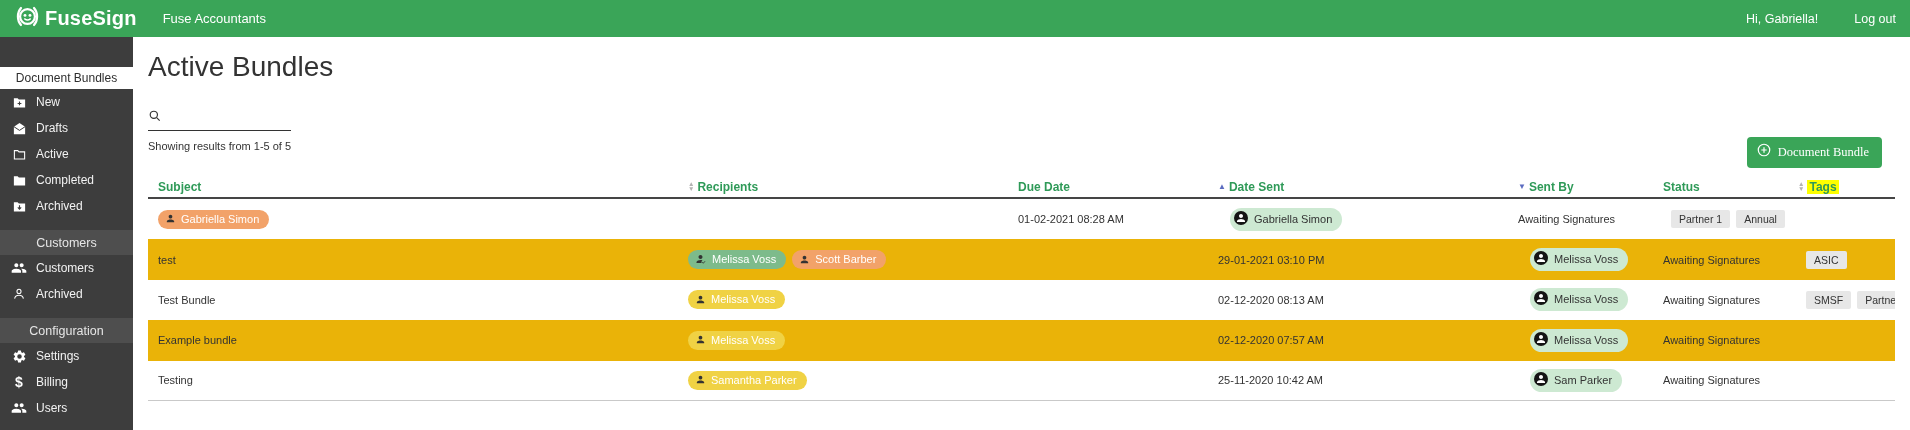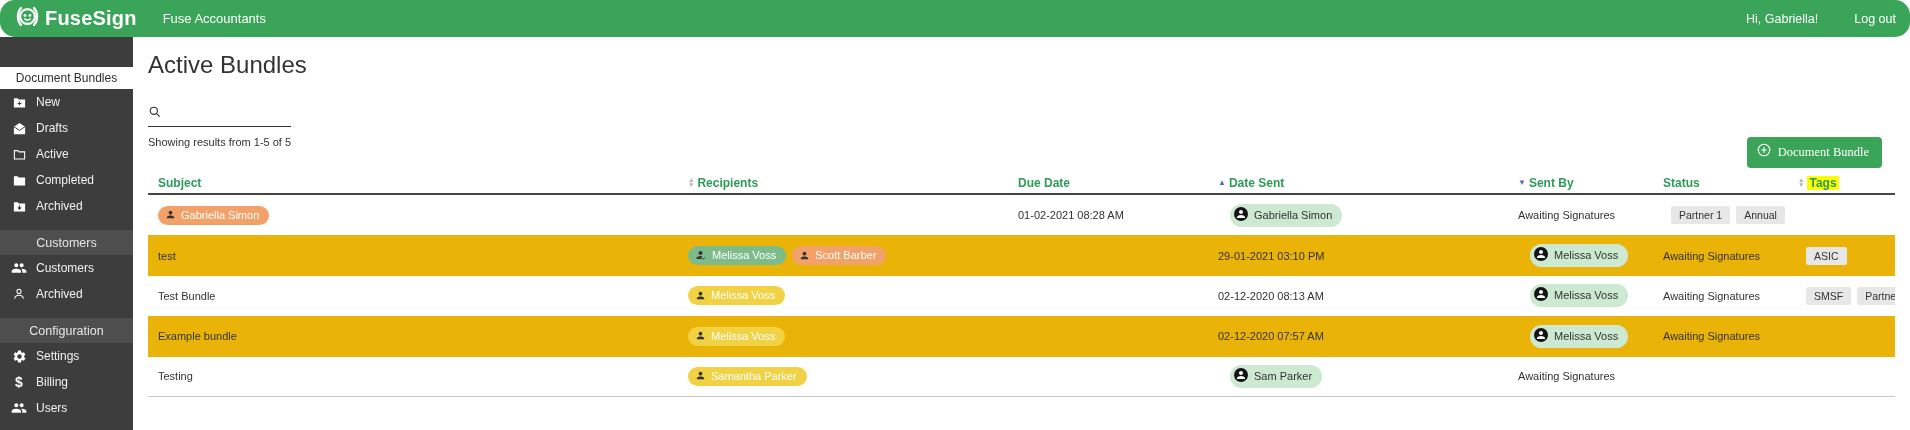--- a/index.html
+++ b/index.html
@@ -1,21 +1,21 @@
 <!DOCTYPE html>
 <html><head>
 <meta charset="utf-8">
 <style>
   * { box-sizing: border-box; margin: 0; padding: 0; }
   html,body { width:1910px; height:430px; overflow:hidden; background:#fff;
     font-family:"Liberation Sans", sans-serif; }
 
   
   .topbar { position:absolute; top:0; left:0; width:1910px; height:37px;
-    background:#3aa558; display:flex; align-items:center; color:#fff; z-index:5;border-radius:15px; }
+    background:#3aa558; display:flex; align-items:center; color:#fff; z-index:5; }
   .brand { display:flex; align-items:center; gap:4px; margin-left:14px; cursor:pointer; }
   .brand-text { font-size:20px; font-weight:bold; letter-spacing:.2px; }
   .tenant { margin-left:26px; font-size:13px; }
   .topbar-right { margin-left:auto; margin-right:14px; display:flex; gap:36px; font-size:12.5px; align-items:center; }
   .logout { cursor:pointer; }
 
   
   .sidebar { position:absolute; top:37px; left:0; width:133px; height:393px;
     background:#3d3d3d; color:#f2f2f2; font-size:12px; }
   .side-head-white { margin-top:30px; background:#ffffff; color:#2e2e2e;
@@ -23,21 +23,21 @@
   .side-head-grey { margin-top:11px; background:#4e4e4e; color:#e6e6e6;
     height:25px; display:flex; align-items:center; justify-content:center; font-size:12.5px; }
   .side-item { height:26px; display:flex; align-items:center; gap:9px;
     padding-left:11px; cursor:pointer; }
   .side-item .ic { width:16px; height:16px; display:flex; align-items:center; justify-content:center; flex:0 0 16px; }
   .side-item .ic svg { display:block; }
   .dollar-glyph { font-size:14px; font-weight:bold; color:#fff; }
 
   
   .main { position:absolute; top:37px; left:133px; width:1777px; height:393px; background:#fff; }
-  .page-title { margin:14px 0 0 15px; font-size:24px; font-weight:400; color:#333; }
+  .page-title { margin:14px 0 0 15px; font-size:28px; font-weight:400; color:#333; }
   .search-row { margin:26px 0 0 15px; display:flex; align-items:flex-end; width:143px;
     border-bottom:1px solid #333; padding-bottom:3px; gap:6px; }
   .search-input { border:none; outline:none; flex:1; font-size:12px; min-width:0; background:transparent; }
   .results-text { margin:9px 0 0 15px; font-size:11px; color:#333; }
 
   .bundle-btn { position:absolute; top:100px; right:28px; background:#3aa558; color:#fff;
     border:none; border-radius:4px; font-size:12.5px; padding:5px 13px 6px 9px;
     display:flex; align-items:center; gap:6px; cursor:pointer; font-family:Liberation Serif, serif; }
 
   
@@ -331,20 +331,21 @@
         <div class="tr row">
           <div class="td">Testing</div>
           <div class="td">
             <span class="chip" style="background:#f0d244"><span>
                 <svg width="11" height="11" viewBox="0 0 24 24" fill="#333">
                   <path d="M12 12c2.21 0 4-1.79 4-4s-1.79-4-4-4-4 1.79-4 4 1.79 4 4 4zm0 2c-2.67 0-8 1.34-8 4v2h16v-2c0-2.66-5.33-4-8-4z"></path>
                 </svg>
               </span>Samantha Parker</span>
           </div>
           <div class="td"></div>
+          <div class="td">25-11-2020 10:42 AM</div>
           <div class="td sentby">
             <span class="sent-chip"><span><svg width="16" height="16" viewBox="0 0 24 24">
                   <circle cx="12" cy="12" r="10.5" fill="#141414"></circle>
                   <path transform="translate(3,3) scale(0.75)" d="M12 12c2.21 0 4-1.79 4-4s-1.79-4-4-4-4 1.79-4 4 1.79 4 4 4zm0 2c-2.67 0-8 1.34-8 4v2h16v-2c0-2.66-5.33-4-8-4z" fill="#fff"></path>
                 </svg></span>Sam Parker</span>
           </div>
           <div class="td">Awaiting Signatures</div>
           <div class="td tags"></div>
         </div>
       </div>

